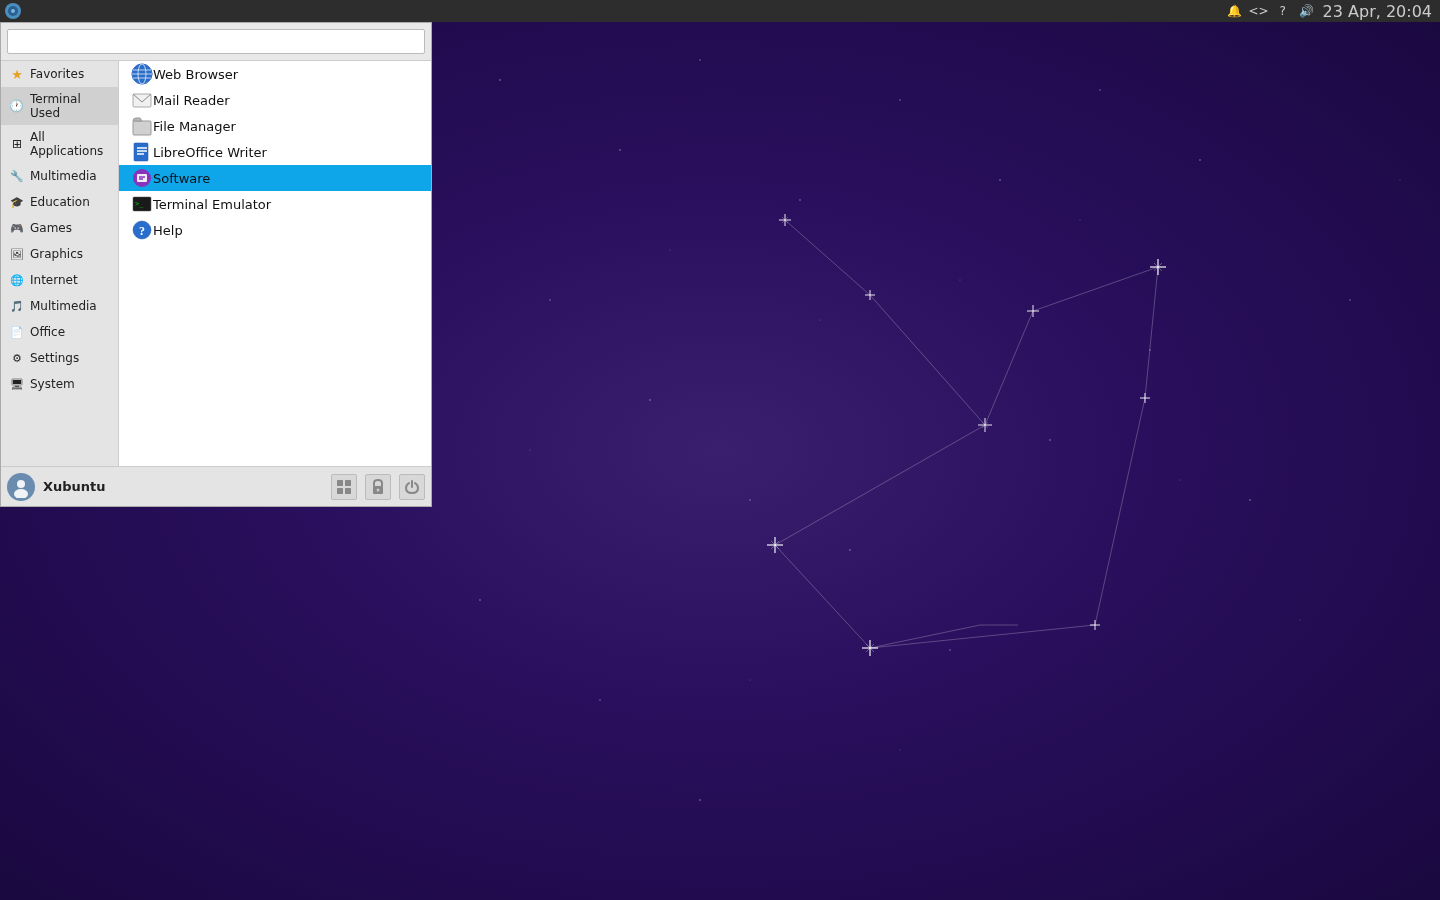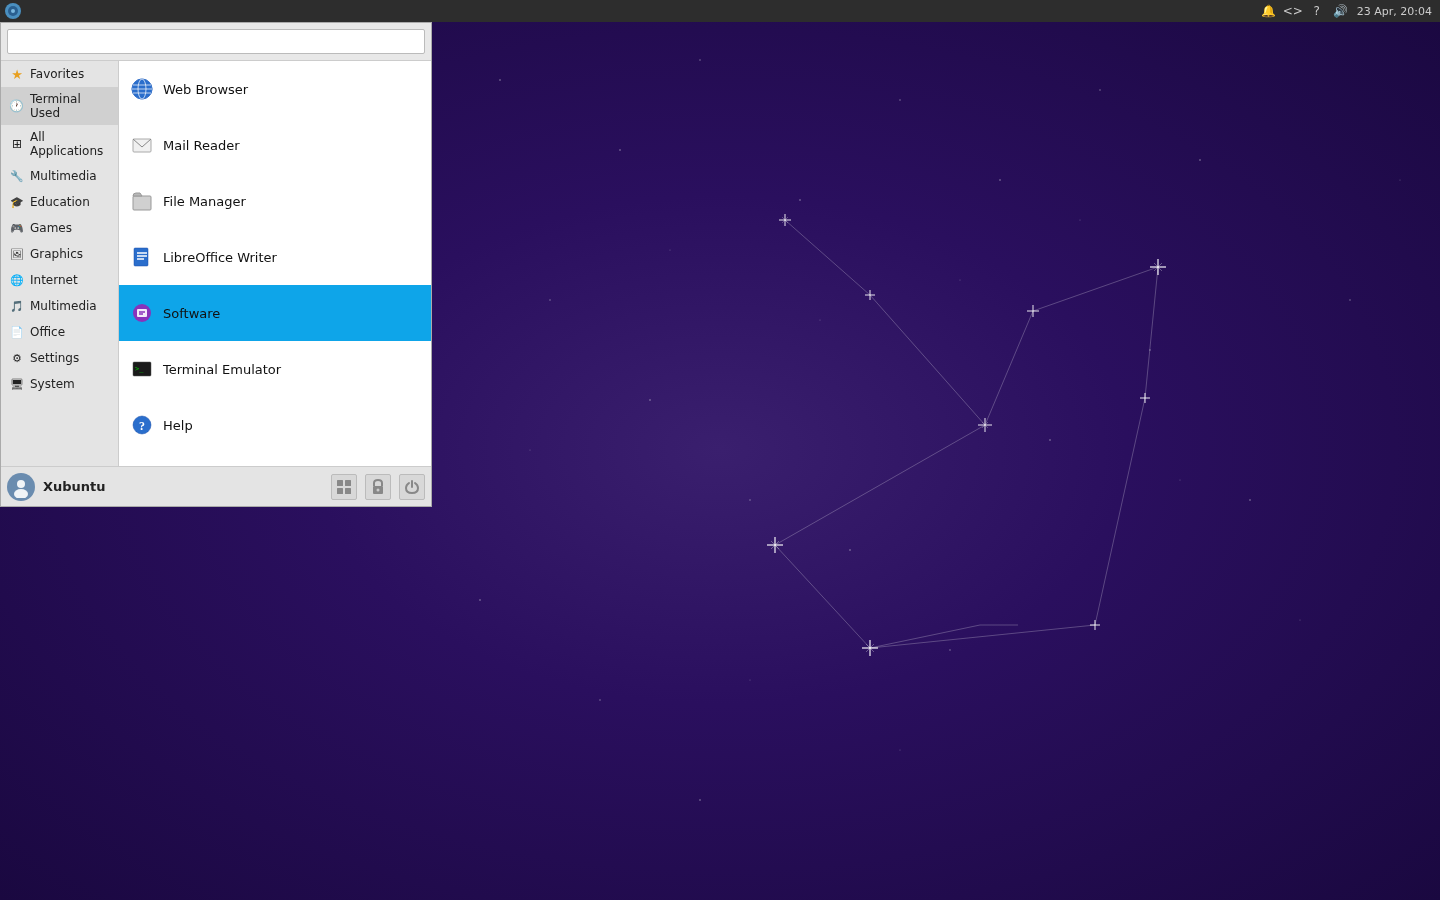--- a/index.html
+++ b/index.html
@@ -155,23 +155,22 @@
     
     #apps-panel {
       flex: 1;
       background: #fff;
       overflow-y: auto;
     }
 
     .app-item {
       display: flex;
       align-items: center;
-      padding: 17px 12px;
+      padding: 2px 12px;
       cursor: pointer;
-      gap: 10px;
       font-size: 13px;
       color: #111;
     }
 
     .app-item.selected {
       background: #0ea5e9;
     }
 
     .app-icon {
       width: 22px;
@@ -343,21 +342,21 @@
         <circle cx="9" cy="9" r="5" fill="#2a5f90"></circle>
         <circle cx="9" cy="9" r="2" fill="#7ab8e0"></circle>
       </svg>
     </div>
   </div>
   <div id="taskbar-right">
     <div class="taskbar-icon">🔔</div>
     <div class="taskbar-icon">&lt;&gt;</div>
     <div class="taskbar-icon">?</div>
     <div class="taskbar-icon">🔊</div>
-    <div style="color:#ccc;font-size:11px;">23 Apr, 20:04</div>
+    <div style="color:#ccc;font-size:16px;">23 Apr, 20:04</div>
   </div>
 </div>
 
 <div id="app-menu">
 
   <div id="search-bar">
     <div id="search-wrapper">
       <span id="search-icon-inner">🔍</span>
       <input id="search-input" type="text" style="width: 100%; padding: 4px 8px 4px 28px; border: 1px solid rgb(187, 187, 187); background: rgb(255, 255, 255); font-size: 13px; outline: none; border-radius: 2px;" placeholder="">
     </div>

